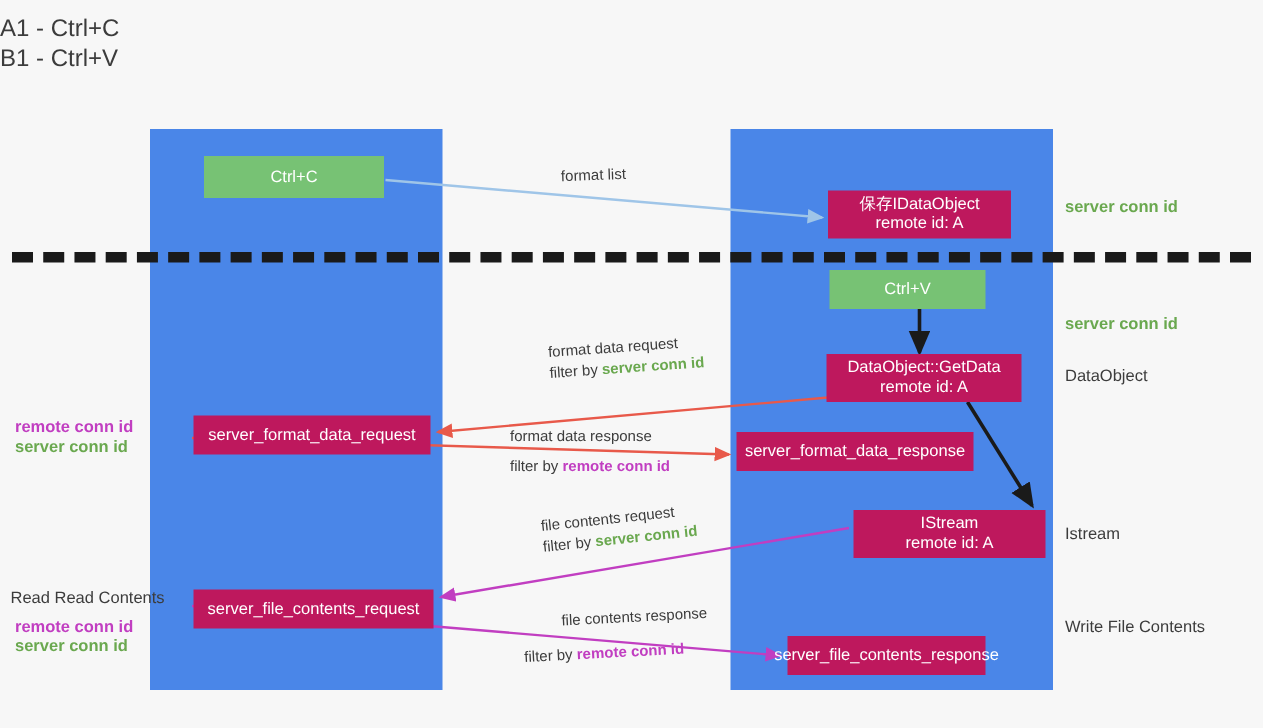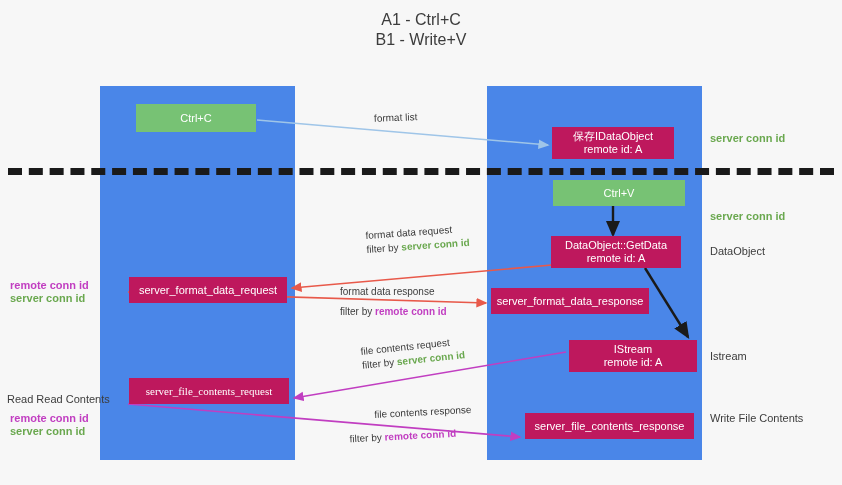--- a/index.html
+++ b/index.html
@@ -8,21 +8,21 @@
     background:#f7f7f7;
     font-family:"Liberation Sans","DejaVu Sans",sans-serif;
     position:relative;overflow:hidden;
   }
   #canvas{position:absolute;left:0;top:0;width:842px;height:485px;}
 
   .abs{position:absolute;}
 
   
   .title{
-    left:0;top:10px;width:842px;text-align:center;
+    left:0;top:10px;width:842px;
     font-size:16px;color:#3c3c3c;line-height:20px;
   }
 
   
   .colhead{
     font-size:11px;color:#3c3c3c;text-align:center;line-height:13px;
     width:160px;
   }
   .colhead .l1{display:block;}
   .colhead .l2{display:block;}
@@ -64,21 +64,21 @@
   svg.layer{position:absolute;left:0;top:0;width:842px;height:485px;
     pointer-events:none;overflow:visible;}
 </style>
 </head>
 <body>
 
 <div id="canvas">
 
   <div class="abs title">
     <div>A1 - Ctrl+C</div>
-    <div>B1 - Write+V</div>
+    <div>B1 - Ctrl+V</div>
   </div>
 
   <div class="abs colhead" style="left:117px;top:58px;">
   </div>
   <div class="abs colhead" style="left:514px;top:58px;">
   </div>
 
   <div class="abs lane" id="lane-a1"></div>
   <div class="abs lane" id="lane-b1"></div>
 
@@ -117,21 +117,21 @@
 
   <div class="abs box green" style="left:136px;top:104px;width:120px;height:28px;">
     <span>Ctrl+C</span>
   </div>
 
   <div class="abs box orange" style="left:552px;top:127px;width:122px;height:32px;">
     <span>保存IDataObject</span>
     <span class="sub">remote id: A</span>
   </div>
 
-  <div class="abs box green" style="left:553px;top:180px;width:132px;height:26px;">
+  <div class="abs box green" style="left:553px;top:180px;width:104px;height:26px;">
     <span>Ctrl+V</span>
   </div>
 
   <div class="abs box orange" style="left:551px;top:236px;width:130px;height:32px;">
     <span>DataObject::GetData</span>
     <span class="sub">remote id: A</span>
   </div>
 
   <div class="abs box orange" style="left:129px;top:277px;width:158px;height:26px;">
     <span>server_format_data_request</span>
@@ -139,25 +139,25 @@
 
   <div class="abs box orange" style="left:491px;top:288px;width:158px;height:26px;">
     <span>server_format_data_response</span>
   </div>
 
   <div class="abs box orange" style="left:569px;top:340px;width:128px;height:32px;">
     <span>IStream</span>
     <span class="sub">remote id: A</span>
   </div>
 
-  <div class="abs box orange" style="left:129px;top:378px;width:160px;height:26px;font-family:Liberation Serif, serif;">
+  <div class="abs box orange" style="left:129px;top:393px;width:160px;height:26px;">
     <span>server_file_contents_request</span>
   </div>
 
-  <div class="abs box orange" style="left:525px;top:413px;width:169px;height:26px;text-align:right;">
+  <div class="abs box orange" style="left:525px;top:424px;width:132px;height:26px;text-align:right;">
     <span>server_file_contents_response</span>
   </div>
 
   <div class="abs elabel" style="left:374px;top:111px;transform:rotate(-2deg);">
     <div>format list</div>
   </div>
 
   <div class="abs elabel" style="left:365px;top:229px;transform:rotate(-4deg);transform-origin:left top;">
     <div>format data request</div>
     <div>

